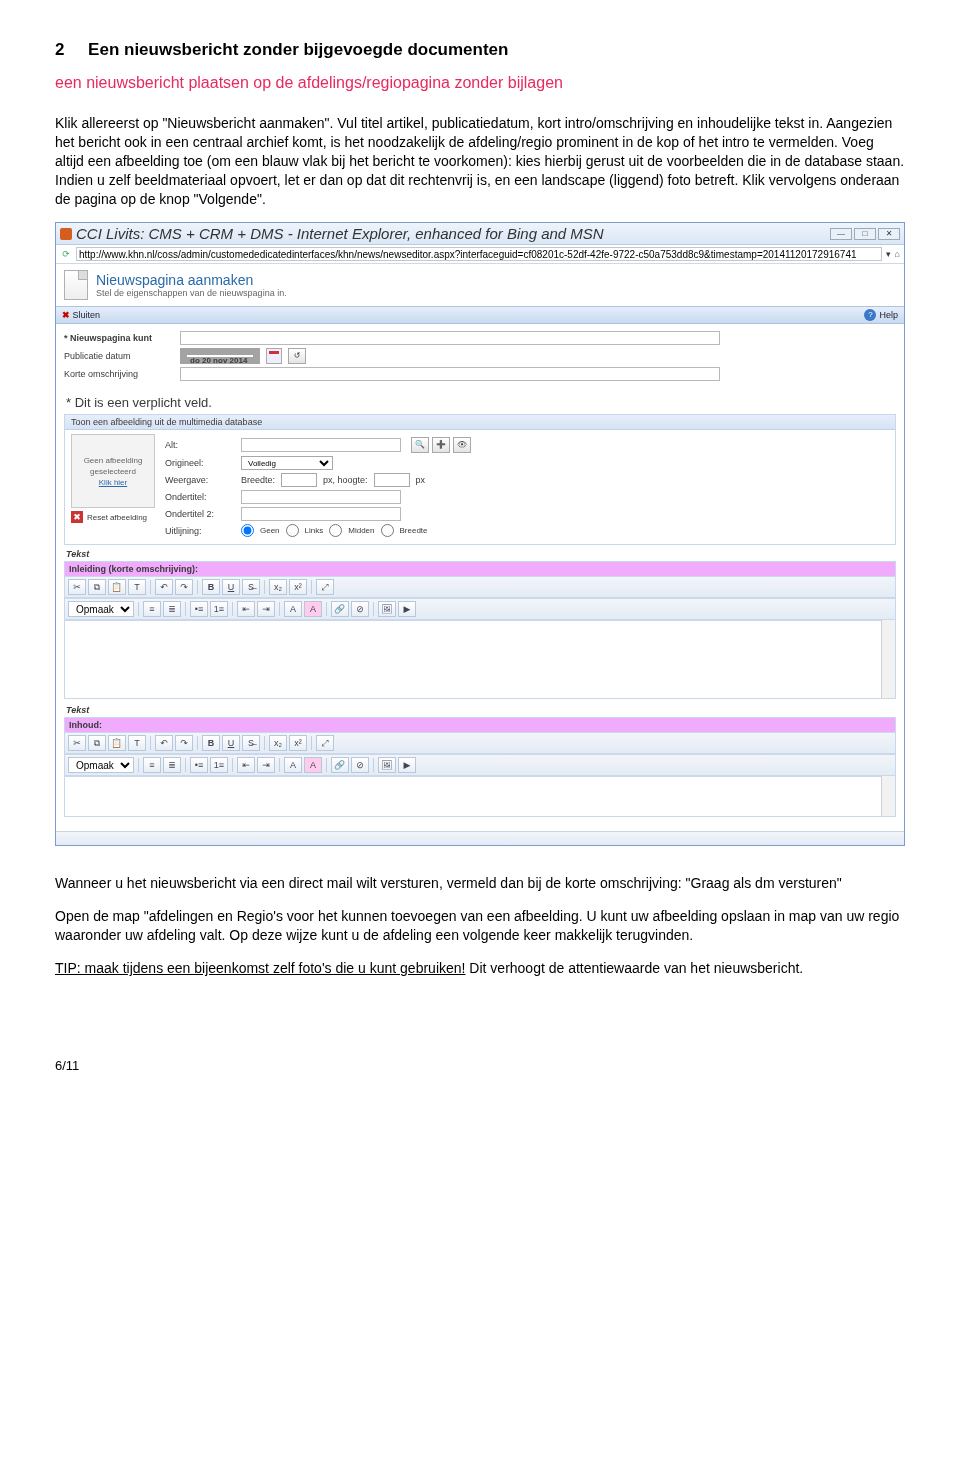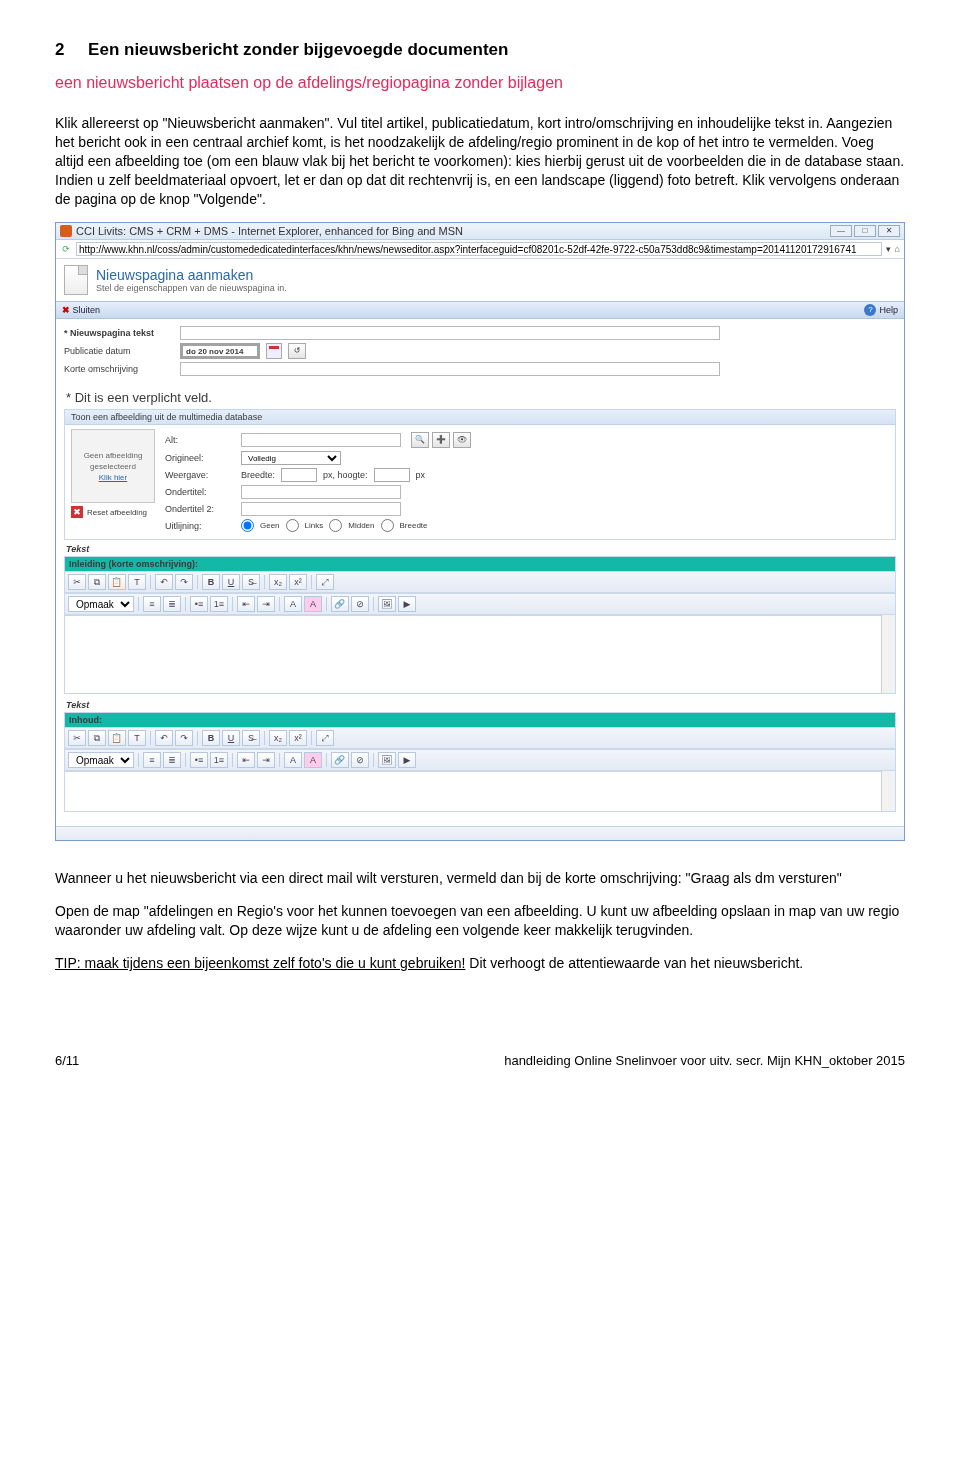--- a/index.html
+++ b/index.html
@@ -24,21 +24,21 @@
     color: #3a3a3a;
   }
   .winbar {
     background: linear-gradient(#eef4fb, #dbe7f5);
     border-bottom: 1px solid #b8cce4;
     display: flex; align-items: center;
     padding: 2px 4px;
     gap: 4px;
   }
   .favi { width: 12px; height: 12px; background: #d35e1d; border-radius: 2px; }
-  .wintitle { flex: 1; font-size: 11px; color: #333; }
+  .wintitle { flex: 1; font-size: 15px; color: #333; font-style: italic; }
   .winbtns { display: flex; gap: 2px; }
   .winbtn { width: 22px; height: 12px; border: 1px solid #9ab; background: #e9f0f8; font-size: 8px; text-align: center; line-height: 10px; }
   .addr {
     display: flex; align-items: center; gap: 4px;
     padding: 2px 4px; border-bottom: 1px solid #d0d8e4;
   }
   .addr input { flex: 1; font-size: 10px; height: 14px; border: 1px solid #c0c8d4; padding: 0 2px; background: #fff; }
   .addr .glyph { width: 12px; text-align: center; color: #4a6; }
   .pgtop {
     display: flex; align-items: center; gap: 8px;
@@ -58,21 +58,21 @@
   }
   .bluebar .btn { display: flex; align-items: center; gap: 3px; font-size: 9px; color: #223; }
   .redx { color: #c00; font-weight: bold; }
   .qmark { width: 12px; height: 12px; border-radius: 50%; background: #3a78c8; color: #fff; text-align: center; line-height: 12px; font-size: 8px; display: inline-block; }
   .formarea { padding: 4px 8px 8px 8px; }
   .frow { display: flex; align-items: center; gap: 6px; margin: 3px 0; }
   .flab { width: 110px; font-size: 9px; }
   .flab .ast { font-weight: bold; }
   .f-input { border: 1px solid #b8b8b8; height: 14px; background: #fff; }
   .f-wide { flex: 1; max-width: 540px; }
-  .datebox { width: 80px; height: 16px; border: 3px solid #a3a3a3; background: #fff; font-size: 8px; padding: 1px 3px; font-weight: bold; }
+  .datebox { width: 80px; height: 16px; border: 7px solid #a3a3a3; background: #fff; font-size: 8px; padding: 1px 3px; font-weight: bold; }
   .calicon { width: 16px; height: 16px; border: 1px solid #aaa; background: #eef; position: relative; }
   .calicon::before { content:""; position:absolute; top:2px; left:2px; right:2px; height:3px; background:#c33; }
   .reqnote { font-size: 13px; margin: 14px 0 4px 2px; }
   .group {
     border: 1px solid #c8d8ec;
     background: #f3f6fb;
     margin: 4px 0;
   }
   .group .ghdr { background: linear-gradient(#e6eefb,#d6e3f3); padding: 2px 6px; font-size: 9px; border-bottom: 1px solid #c0d2e8; }
   .group .gbody { padding: 4px 6px; background: #fff; }
@@ -88,21 +88,21 @@
   .imgfields .frow .flab { width: 70px; }
   .smallbtns { display: flex; gap: 3px; margin-left: 4px; }
   .smallbtn { width: 18px; height: 16px; border: 1px solid #a8a8a8; background: linear-gradient(#fff,#e4e4e4); font-size: 8px; text-align: center; line-height: 14px; }
   .sel { height: 14px; border: 1px solid #a8a8a8; background: #fff; font-size: 8px; padding: 0 2px; }
   .smallin { width: 36px; height: 14px; border: 1px solid #a8a8a8; background: #fff; font-size: 8px; }
   .radiorow { display: flex; align-items: center; gap: 6px; font-size: 8px; }
   .radiorow input { margin: 0; }
   .tekstlab { font-size: 9px; font-weight: bold; margin: 4px 0 0 2px; font-style: italic; }
   .editor {
     border: 1px solid #c8d8ec;
-    background: #14b8a6;
+    background: #f0abfc;
     margin: 2px 0 6px 0;
   }
   .editor .elabel { font-size: 9px; padding: 2px 4px; font-weight: bold; }
   .toolbar {
     display: flex; flex-wrap: wrap; gap: 2px;
     padding: 2px 3px;
     background: linear-gradient(#f2f5fa,#e4ebf5);
     border-top: 1px solid #cad8ea; border-bottom: 1px solid #cad8ea;
   }
   .tbtn { width: 18px; height: 16px; border: 1px solid #b8c8dc; background: linear-gradient(#fff,#e8eef6); font-size: 9px; text-align: center; line-height: 14px; color: #445; }
@@ -167,21 +167,21 @@
       <span>Sluiten</span>
     </div>
     <div class="btn">
       <span class="qmark">?</span>
       <span>Help</span>
     </div>
   </div>
 
   <div class="formarea">
     <div class="frow">
-      <div class="flab"><span class="ast">* Nieuwspagina tekst</span></div>
+      <div class="flab"><span class="ast">* Nieuwspagina kunt</span></div>
       <div class="f-input f-wide"></div>
     </div>
     <div class="frow">
       <div class="flab">Publicatie datum</div>
       <div class="datebox">do 20 nov 2014</div>
       <div class="calicon"></div>
       <div class="smallbtn">↺</div>
     </div>
     <div class="frow">
       <div class="flab">Korte omschrijving</div>
@@ -209,21 +209,21 @@
               <div class="flab" style="width:70px">Alt:</div>
               <div class="f-input" style="width:160px"></div>
               <div class="smallbtns">
                 <div class="smallbtn">🔍</div>
                 <div class="smallbtn">➕</div>
                 <div class="smallbtn">👁</div>
               </div>
             </div>
             <div class="frow">
               <div class="flab" style="width:70px">Origineel:</div>
-              <select class="sel" style="width:100px"><option>Volledig</option></select>
+              <select class="sel" style="width:92px"><option>Volledig</option></select>
             </div>
             <div class="frow">
               <div class="flab" style="width:70px">Weergave:</div>
               <span>Breedte:</span>
               <input class="smallin" style="">
               <span>px, hoogte:</span>
               <input class="smallin" style="">
               <span>px</span>
             </div>
             <div class="frow">
@@ -353,14 +353,13 @@
 <p class="para">Wanneer u  het nieuwsbericht via een direct mail wilt versturen, vermeld dan bij de korte omschrijving: "Graag als dm versturen"</p>
 
 <p class="para">Open de map "afdelingen en Regio's voor het kunnen toevoegen van een afbeelding. U kunt uw afbeelding opslaan in map van uw regio waaronder uw afdeling valt. Op deze wijze kunt u de afdeling een volgende keer makkelijk terugvinden.</p>
 
 <p class="para">
   <u>TIP: maak tijdens een bijeenkomst zelf foto's die u kunt gebruiken!</u><span> Dit verhoogt de attentiewaarde van het nieuwsbericht.</span>
 </p>
 
 <div class="footer">
   <span>6/11</span>
-  <span>handleiding Online Snelinvoer voor uitv. secr. Mijn KHN_oktober 2015</span>
 </div>
 
 </body></html>

